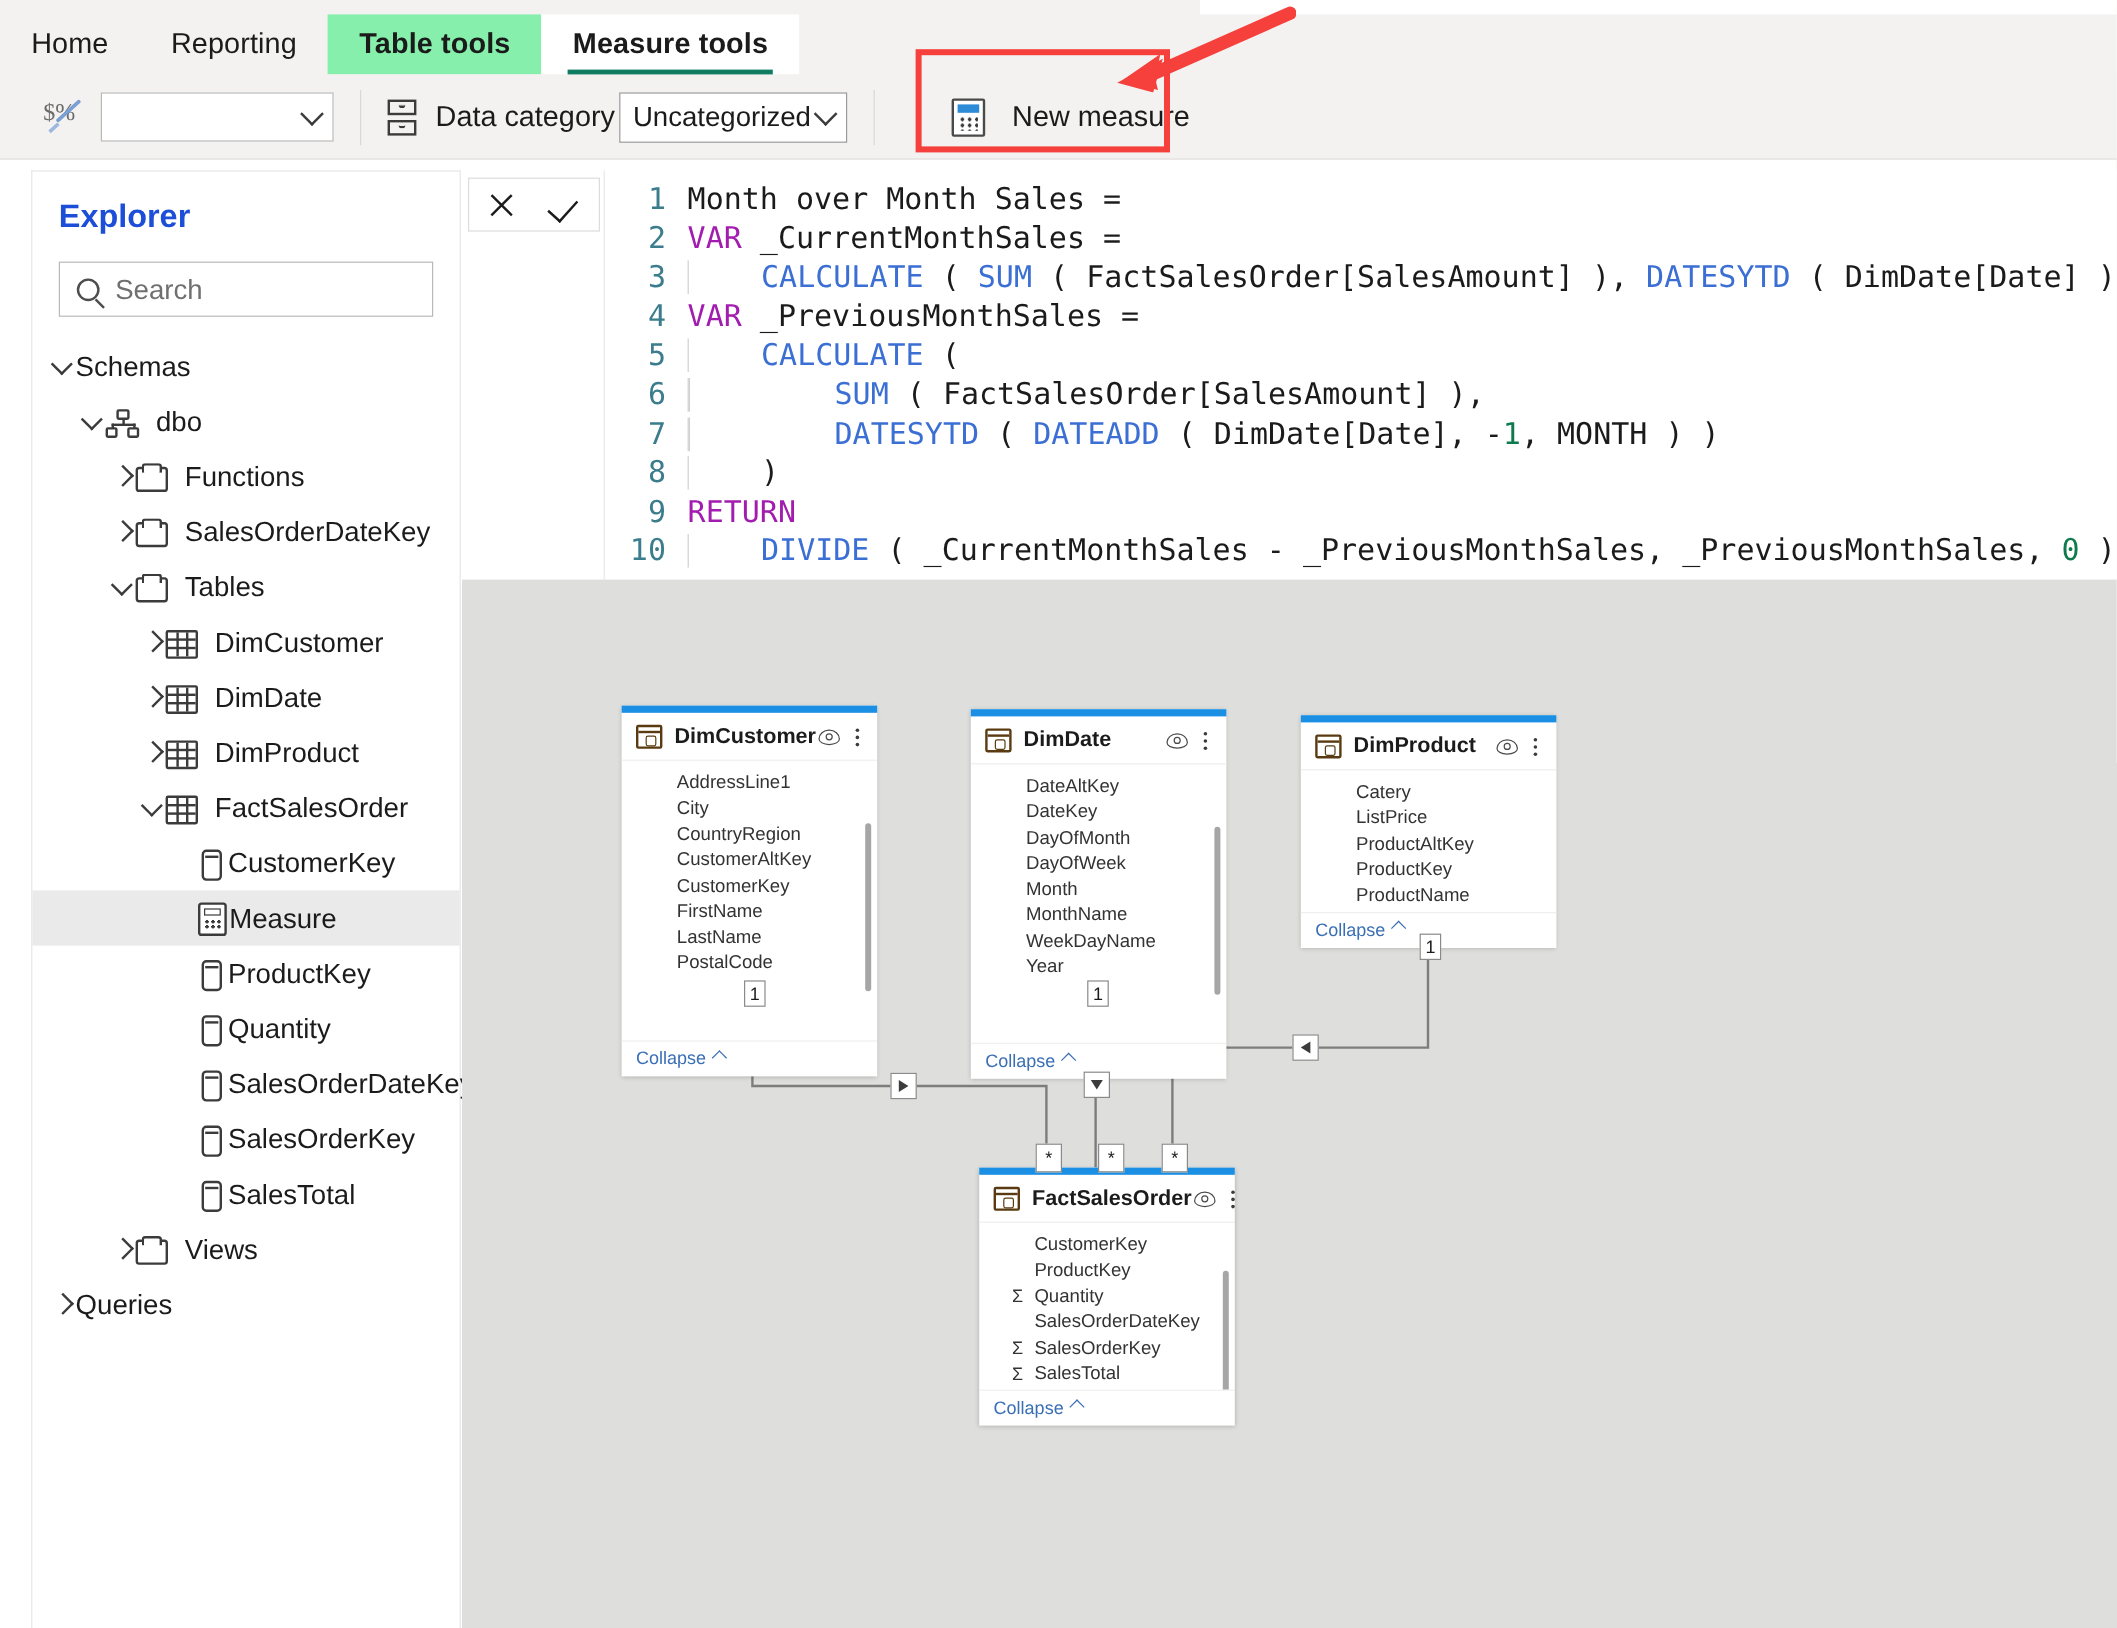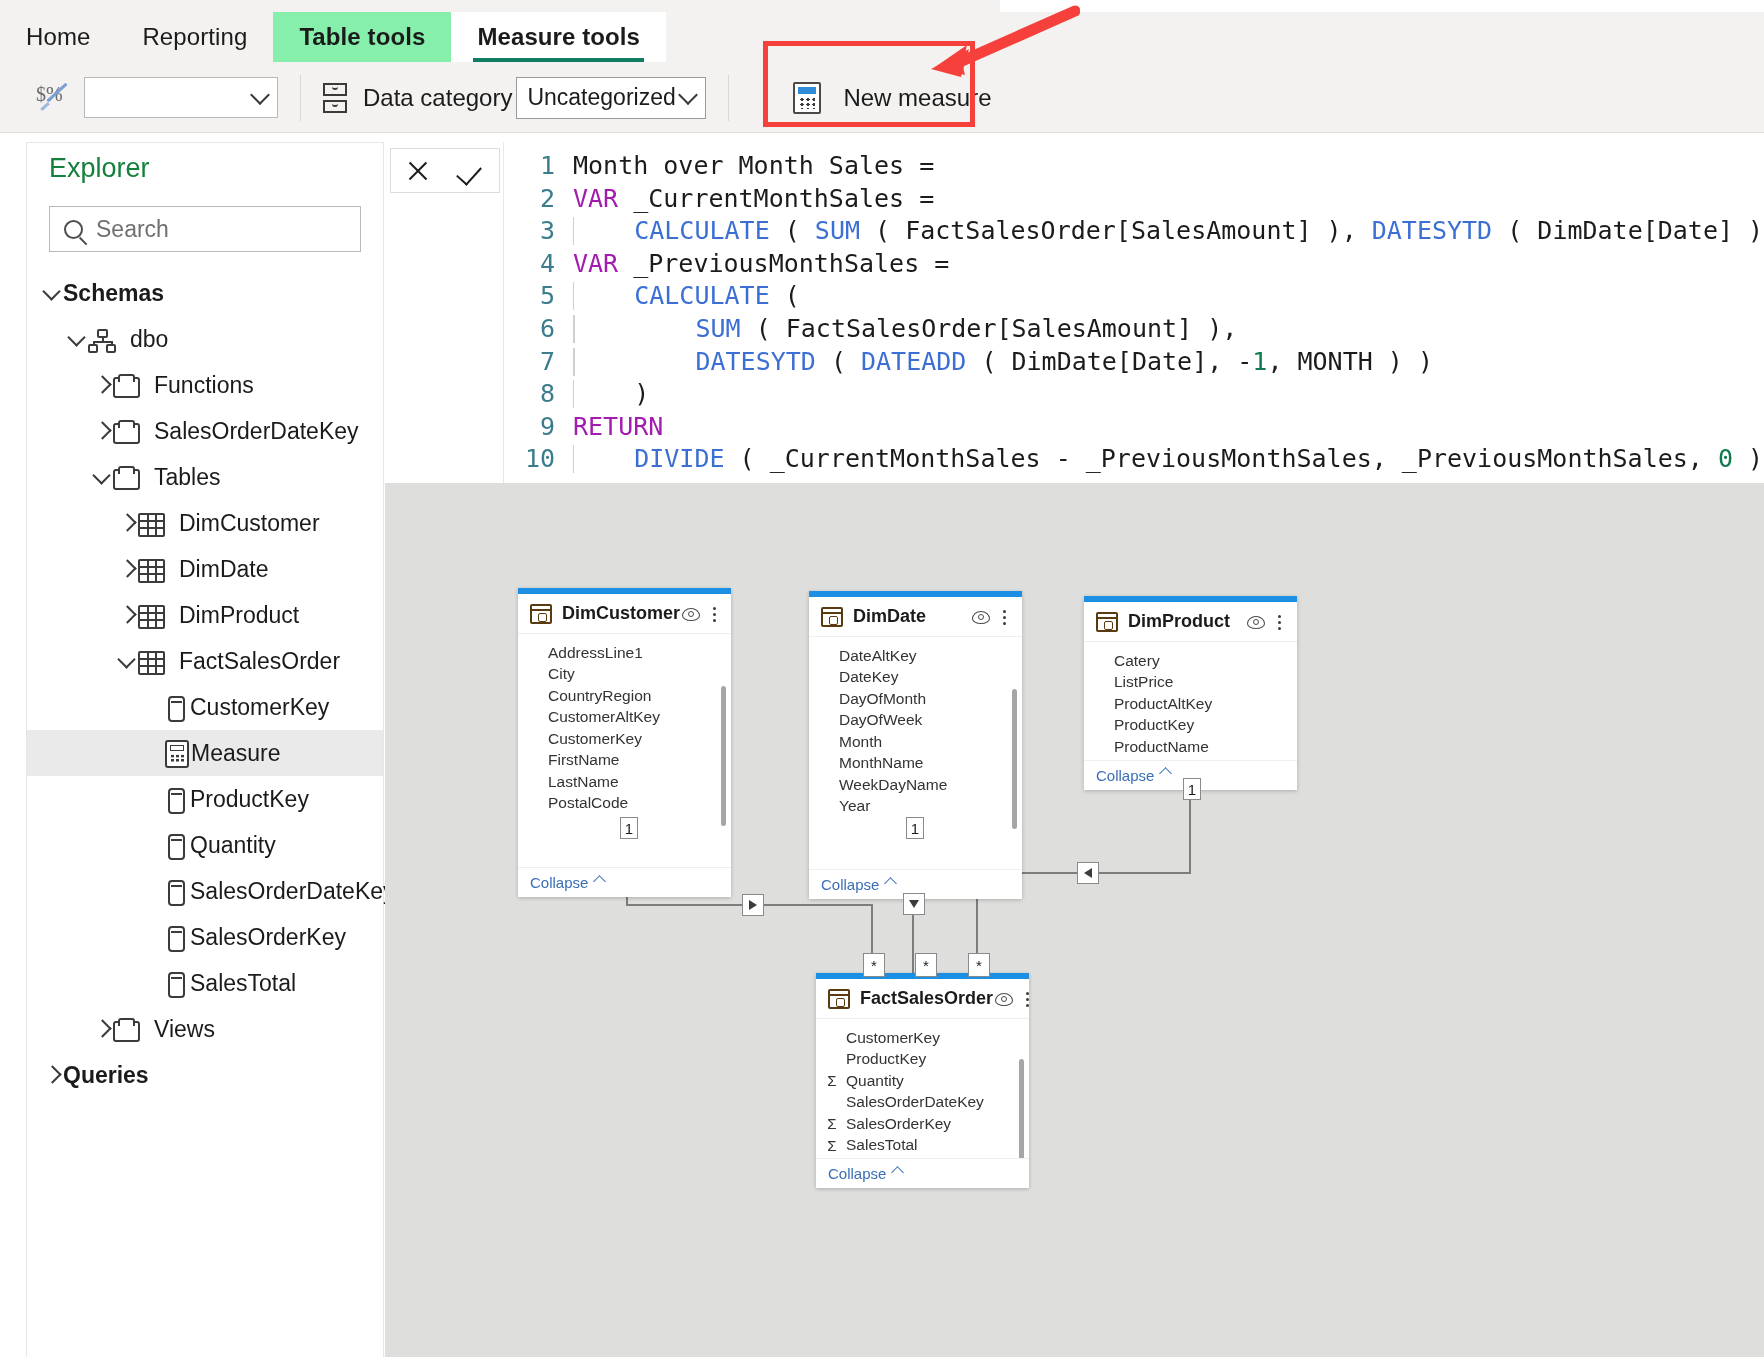--- a/index.html
+++ b/index.html
@@ -54,39 +54,39 @@
   #newmeasure-label { font-size:24px; margin-left:22px; }
   #redbox { position:absolute; left:-10px; top:-28px; width:212px; height:86px; border:5px solid #f5403c; pointer-events:none; }
 
   #arrow { position:absolute; left:905px; top:5px; width:175px; height:72px; }
 
   #ribbon-divider { position:absolute; left:0; top:132px; width:1764px; height:1px; background:#e1dfdd; }
 
   
   #explorer { position:absolute; left:26px; top:142px; width:358px; height:1215px; background:#fff;
               border:1px solid #e6e6e6; border-bottom:none; }
-  #explorer-title { margin:10px 0 0 22px; font-size:27px; font-weight:normal; color:#15803d; }
+  #explorer-title { margin:22px 0 0 22px; font-size:27px; font-weight:bold; color:#1d4ed8; }
   #search-box { margin:22px 0 0 22px; width:312px; height:46px; border:1px solid #b9b9b9; background:#fff;
                 display:flex; align-items:center; padding-left:14px; }
   #search-icon { width:19px; height:19px; border:2.2px solid #4d4d4d; border-radius:50%; position:relative; flex:none;}
   #search-icon::after { content:""; position:absolute; right:-7px; bottom:-6px; width:10px; height:2.4px;
                         background:#4d4d4d; transform:rotate(45deg); }
   #search-placeholder { margin-left:13px; font-size:23px; color:#707070; }
 
   #tree { margin-top:18px; }
   .node { display:flex; align-items:center; height:46px; font-size:23px; color:#1b1b1b; cursor:pointer; position:relative; }
   .node.sel { background:#eaeaea; }
   .twisty { width:22px; height:22px; flex:none; position:relative; }
   .twisty.right::before { content:""; position:absolute; left:5px; top:4px; width:11px; height:11px;
                           border-right:2.2px solid #3b3b3b; border-top:2.2px solid #3b3b3b; transform:rotate(45deg); }
   .twisty.down::before { content:""; position:absolute; left:4px; top:3px; width:11px; height:11px;
                          border-right:2.2px solid #3b3b3b; border-bottom:2.2px solid #3b3b3b; transform:rotate(45deg); }
   .nicon { width:28px; height:28px; flex:none; margin-right:14px; position:relative; }
   .nlabel { white-space:nowrap; }
-  .nbold { font-weight:bold; }
+  .nbold { font-weight:normal; }
 
   .ico-folder { border:2.2px solid #3b3b3b; border-radius:3px; width:27px; height:21px; margin-top:4px; }
   .ico-folder::before { content:""; position:absolute; left:3px; top:-5px; width:13px; height:6px;
                         border:2.2px solid #3b3b3b; border-bottom:none; border-radius:3px 3px 0 0; background:#fff; }
   .ico-schema { width:28px; height:24px; margin-top:3px; position:relative; }
   .ico-schema .sq { position:absolute; border:2.2px solid #3b3b3b; border-radius:2px; }
   .ico-schema .top { left:9px; top:0; width:11px; height:9px; }
   .ico-schema .bl { left:0; top:15px; width:10px; height:9px; }
   .ico-schema .br { left:18px; top:15px; width:10px; height:9px; }
   .ico-schema .vl { position:absolute; left:14px; top:9px; width:2px; height:4px; background:#3b3b3b;}
@@ -136,21 +136,21 @@
   .tbl-icon .dbi { position:absolute; left:6px; top:7px; width:9px; height:9px; border:1.8px solid #5a3a10; border-radius:2px;}
   .card-title { font-size:18px; font-weight:bold; margin-left:10px; flex:1; white-space:nowrap; }
   .eye { width:22px; height:16px; position:relative; flex:none; cursor:pointer; }
   .eye .o { position:absolute; left:2px; top:2px; width:18px; height:13px; border:1.8px solid #4a4a4a;
             border-radius:50% 50% 50% 50%/60% 60% 40% 40%; }
   .eye .p { position:absolute; left:8px; top:5px; width:6px; height:6px; border:1.6px solid #4a4a4a; border-radius:50%; }
   .dots3 { width:18px; height:20px; position:relative; flex:none; cursor:pointer; margin-left:4px; }
   .dots3 i { position:absolute; left:7px; width:3.4px; height:3.4px; background:#3b3b3b; border-radius:50%; }
   .dots3 i:nth-child(1){top:3px;} .dots3 i:nth-child(2){top:9px;} .dots3 i:nth-child(3){top:15px;}
   .fieldlist { padding:8px 0 2px 0; position:relative; }
-  .fieldrow { height:21.5px; display:flex; align-items:center; font-size:15.5px; color:#333; padding-left:30px; white-space:nowrap; }
+  .fieldrow { height:21.5px; display:flex; align-items:center; font-size:15.5px; color:#333; padding-left:30px; white-space:nowrap;margin-left:16px; }
   .fieldrow.sig { padding-left:8px; }
   .sigma { width:16px; text-align:center; font-size:15px; color:#333; margin-right:6px; flex:none; }
   .scrollbar { position:absolute; right:5px; top:8px; width:5px; background:#a6a6a6; border-radius:3px; }
   .collapse { height:30px; border-top:1px solid #efefef; display:flex; align-items:center;
               padding-left:12px; font-size:15px; color:#3a6fb5; cursor:pointer; }
   .collapse .cv { margin-left:7px; width:9px; height:9px; border-left:1.7px solid #3a6fb5; border-top:1.7px solid #3a6fb5;
                   transform:rotate(45deg); margin-bottom:3px;}
   .card-clip { overflow:hidden; }
 
   .relmark { position:absolute; background:#fff; border:1px solid #8a8a8a; font-size:15px;

